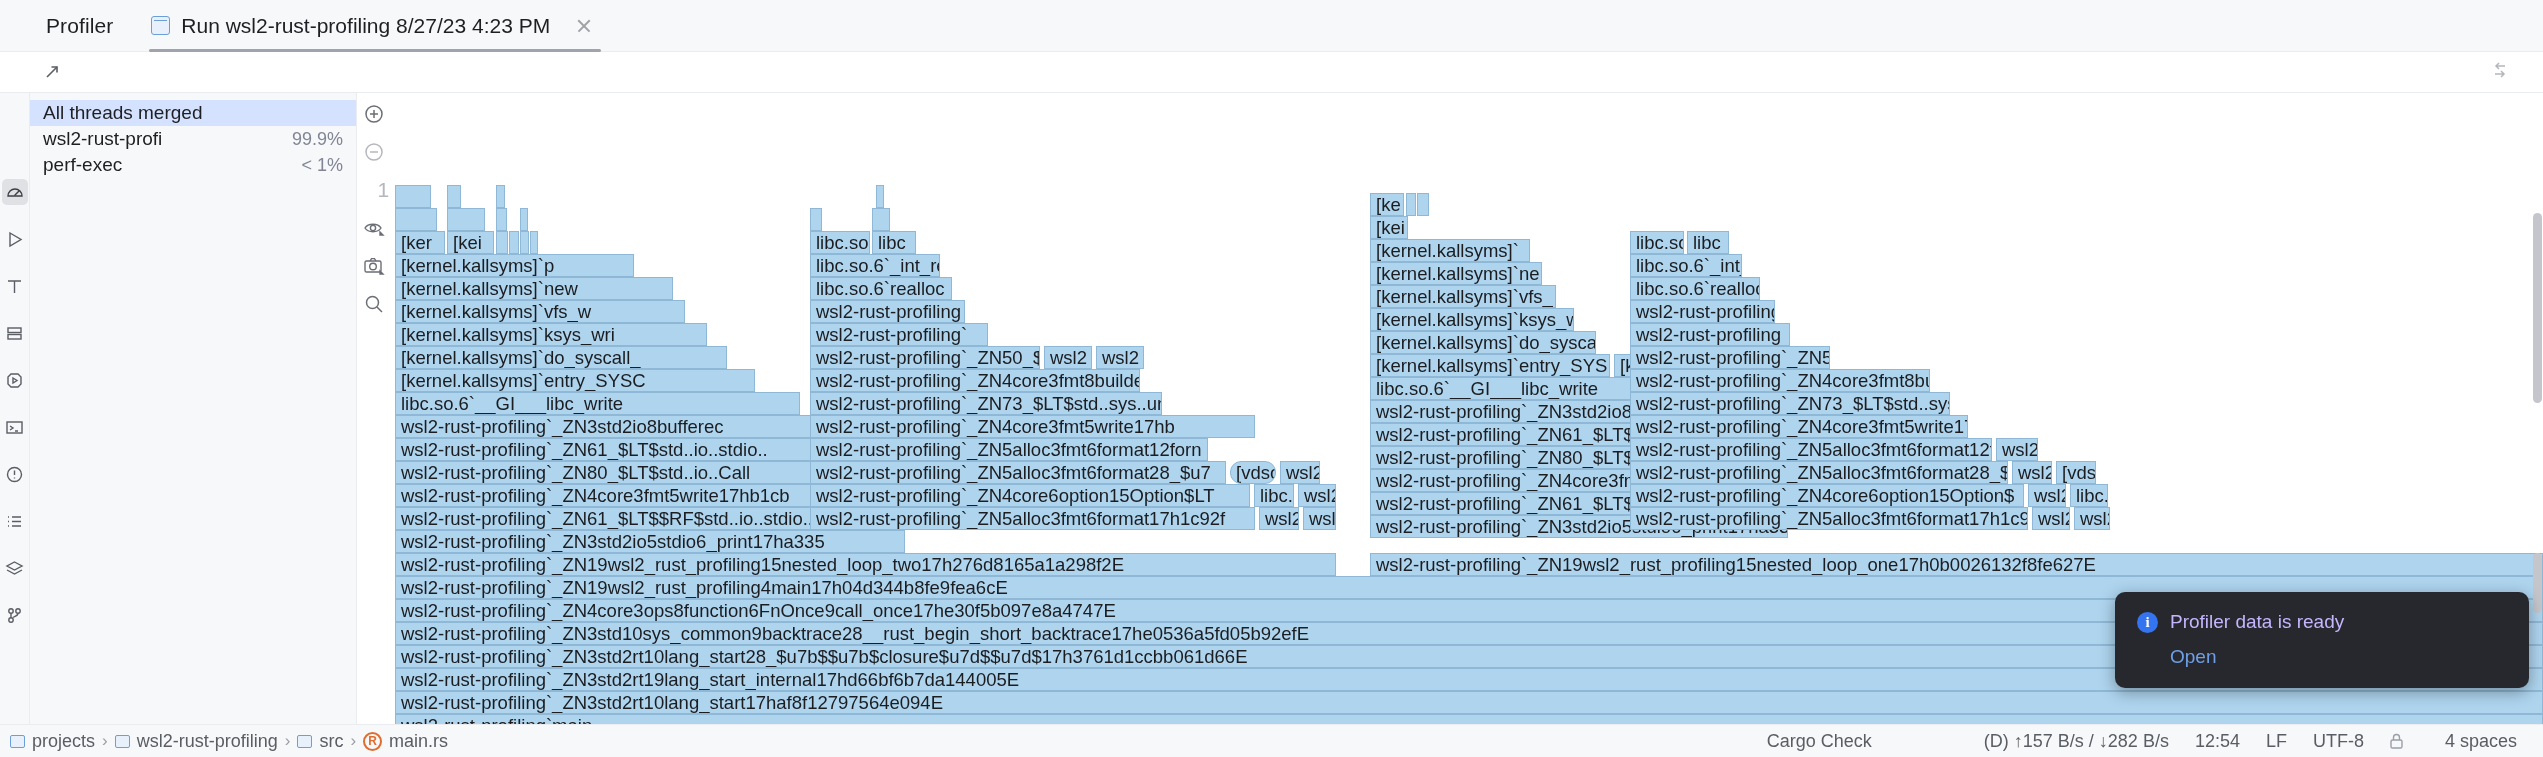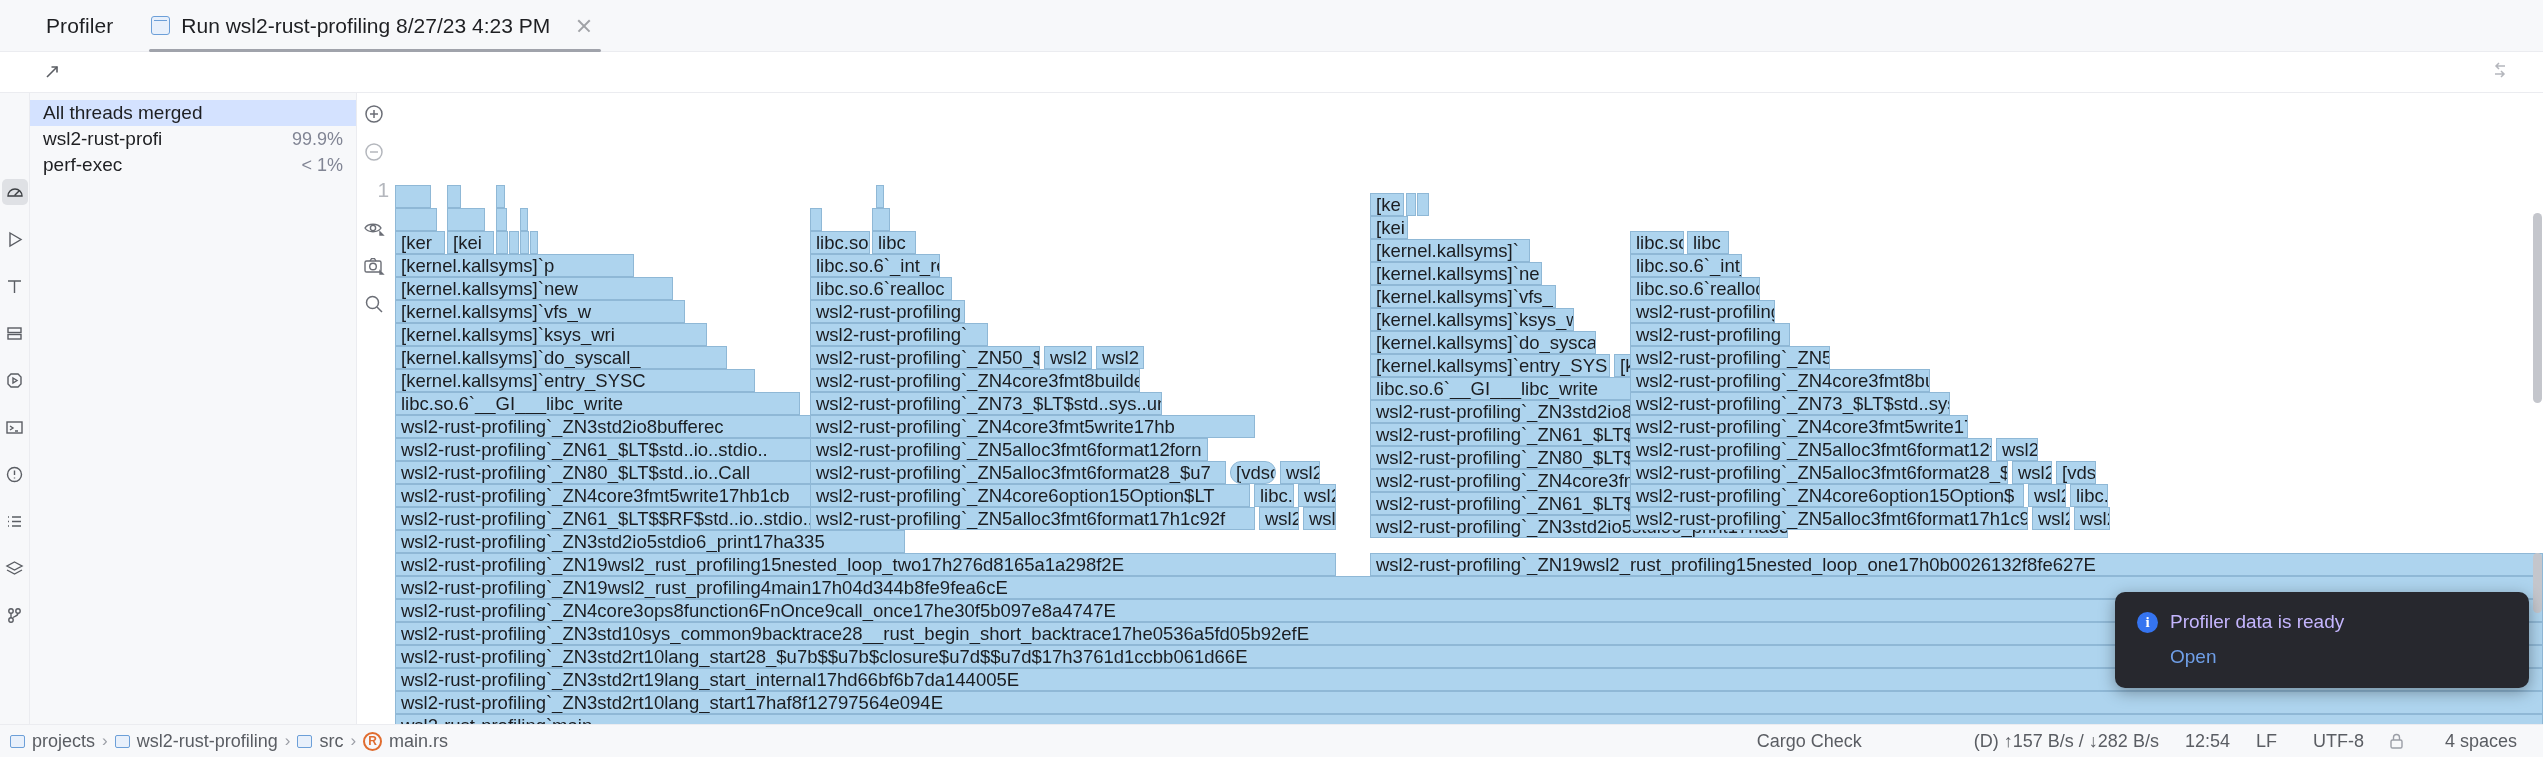--- a/index.html
+++ b/index.html
@@ -460,21 +460,21 @@
       <span class="crumb">
         <span class="rust-ico">R</span>
         <span>main.rs</span>
       </span>
     </div>
     <div class="status-right">
       <span class="status-item" style="margin-right:112px;">Cargo Check</span>
       <span class="status-item" style="margin-right:26px;">(D) ↑157 B/s / ↓282 B/s</span>
       <span class="status-item" style="margin-right:26px;">12:54</span>
       <span class="status-item" style="margin-right:26px;">LF</span>
-      <span class="status-item" style="margin-right:24px;margin-left:10px;">UTF-8</span>
+      <span class="status-item" style="margin-right:24px;">UTF-8</span>
       <span class="lock-ico">
         <svg width="17" height="19" viewBox="0 0 17 19" fill="none" stroke="#9b9ea6" stroke-width="1.4">
           <rect x="3" y="8" width="11" height="8" rx="1.6"></rect>
             <path d="M5.5 8 V5.5 A3 3 0 0 1 11.5 5.5 V8"></path>
         </svg>
       </span>
       <span class="status-item" style="margin-left:40px;margin-right:26px;">4 spaces</span>
     </div>
   </div>
 </div>

